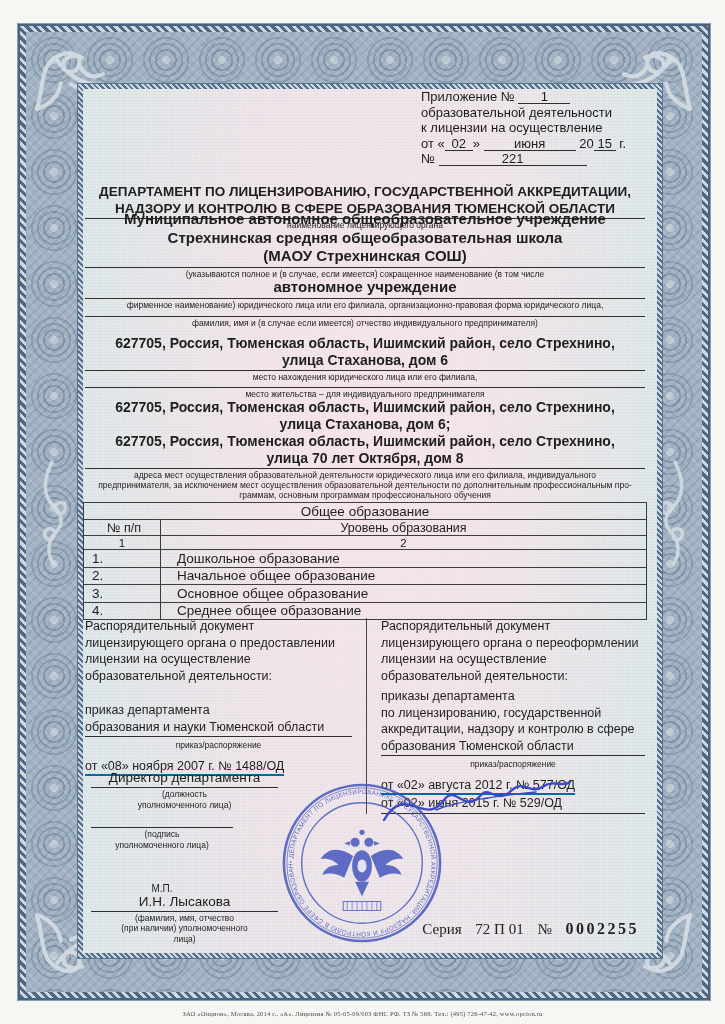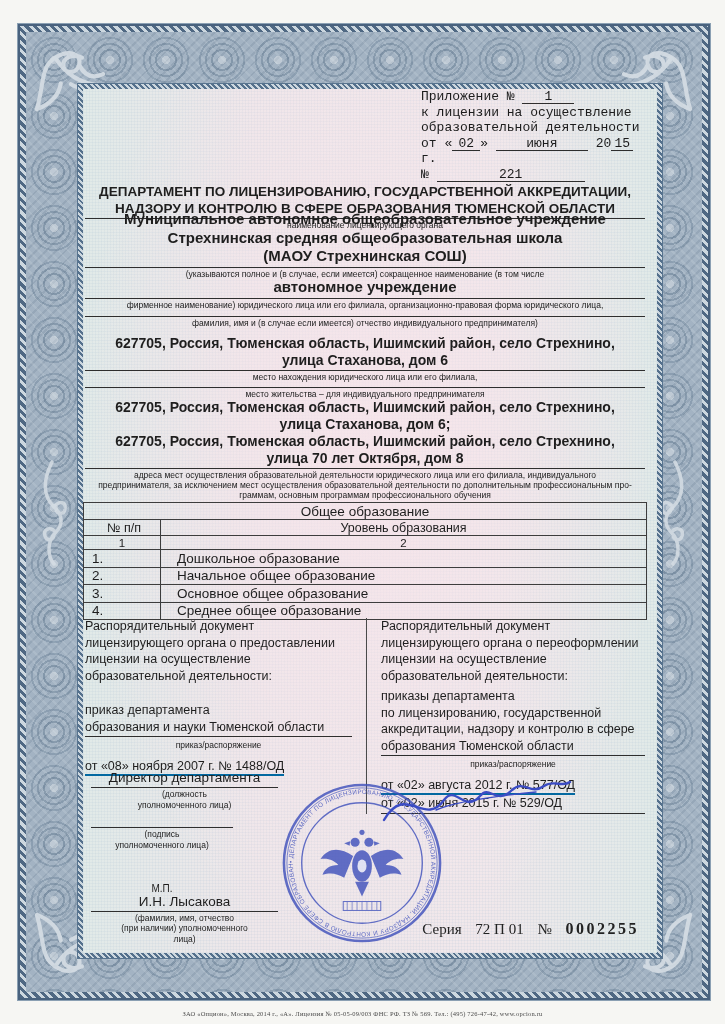--- a/index.html
+++ b/index.html
@@ -38,21 +38,21 @@
     box-shadow:0 0 0 1px #58748f;}
   .content{position:absolute;left:83px;top:89px;width:564px;height:854px;}
   .sec{position:absolute;left:0;right:0;}
   .pre{white-space:pre-line;}
   .rule{border-top:1px solid #2e2e2e;margin:1px 2px 0 2px;}
   .cap{font-size:8.5px;line-height:1.18;text-align:center;color:#222;margin-top:1px;}
   .val{font-weight:700;text-align:center;}
   .v15{font-size:15px;line-height:18.5px;}
   .v14{font-size:14px;line-height:17px;}
   
-  .appendix{font-family:Liberation Mono, monospace;font-size:13px;line-height:15.6px;color:#1c1c1c;}
+  .appendix{font-family:Liberation Sans, sans-serif;font-size:13px;line-height:15.6px;color:#1c1c1c;}
   .u{display:inline-block;border-bottom:1px solid #2e2e2e;text-align:center;line-height:13px;}
   .u1{min-width:52px;} .uday{min-width:28px;} .umon{min-width:92px;} .uyr{min-width:22px;} .unum{min-width:148px;}
   
   .issuer{font-size:13.5px;font-weight:700;text-align:center;line-height:17px;margin-top:24px;}
   
   table.edu{border-collapse:collapse;width:100%;font-size:13.5px;}
   table.edu td{border:1px solid #3d3d3d;padding:0 4px;}
   .t-title{text-align:center;height:16px;font-size:13.5px;}
   .t-hdr{text-align:center;height:15px;font-size:12.5px;}
   .t-idx{text-align:center;height:13px;font-size:11.5px;}
@@ -126,22 +126,22 @@
       </svg>
   </div>
 
   <div class="paper"></div>
 
   <div class="content">
 
     <div class="sec appendix" style="top:0;left:338px;width:226px;">
       <div><span>Приложение №</span>
            <span class="u u1">1</span></div>
+      <div>образовательной деятельности</div>
       <div>к лицензии на осуществление</div>
-      <div>образовательной деятельности</div>
       <div>
         <span>от «</span><span class="u uday">02</span><span>»</span>
         <span class="u umon">июня</span>
         <span>20</span><span class="u uyr">15</span>
         <span>г.</span>
       </div>
       <div><span>№</span>
            <span class="u unum">221</span></div>
     </div>
 

